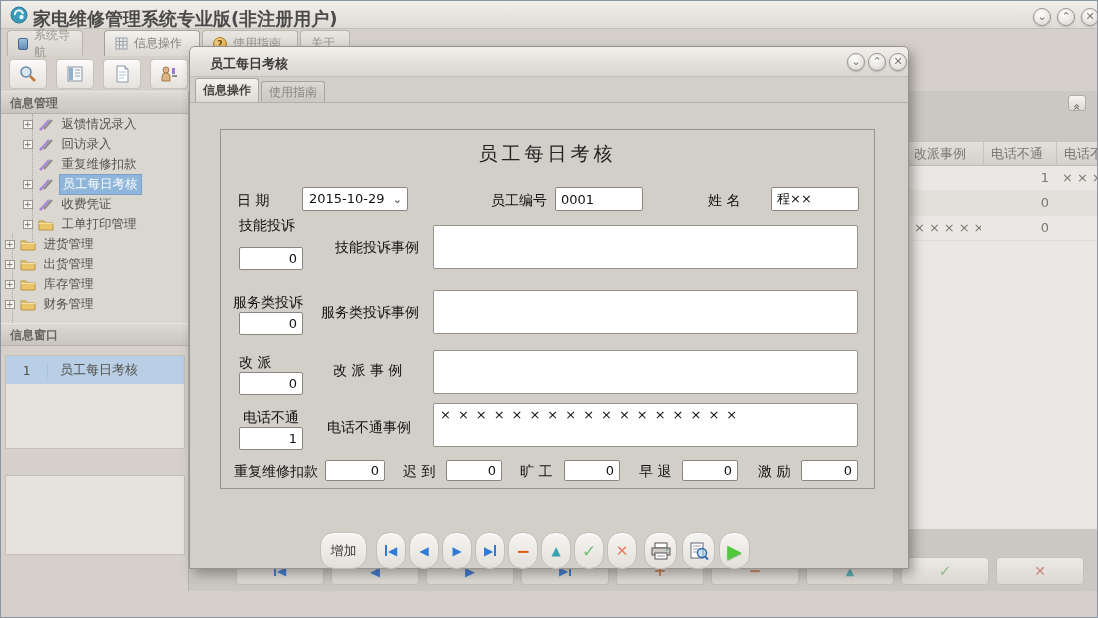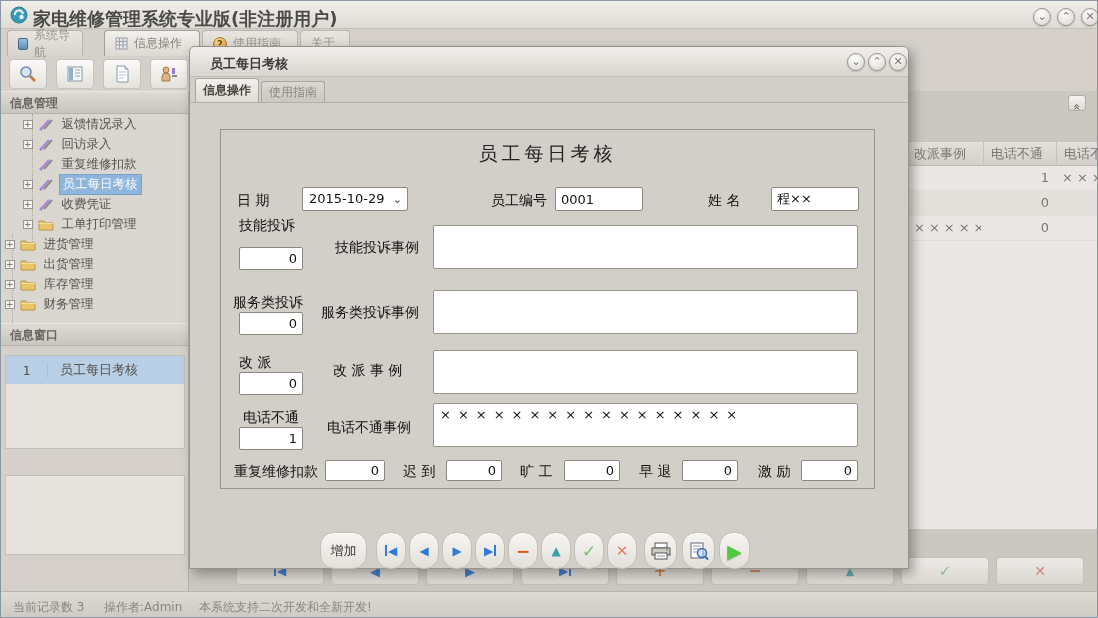--- a/index.html
+++ b/index.html
@@ -463,19 +463,14 @@
           <line x1="5" y1="11" x2="10" y2="11" stroke="#99a"></line>
           <circle cx="14" cy="12" r="4.5" fill="rgba(160,200,240,.5)" stroke="#2f6bb0" stroke-width="1.5"></circle>
           <line x1="17" y1="15.5" x2="20" y2="18.5" stroke="#2f6bb0" stroke-width="2"></line>
         </svg>
     </div>
     <div class="dlg-btn" style="left:529px;width:31px">
         <span class="g-run">▶</span>
       </div>
   </div>
 
-  <div class="statusbar">
-    <span style="left:12px">当前记录数 3</span>
-    <span style="left:103px">操作者:Admin</span>
-    <span style="left:198px">本系统支持二次开发和全新开发!</span>
-  </div>
 
 </div>
 
 </body></html>

